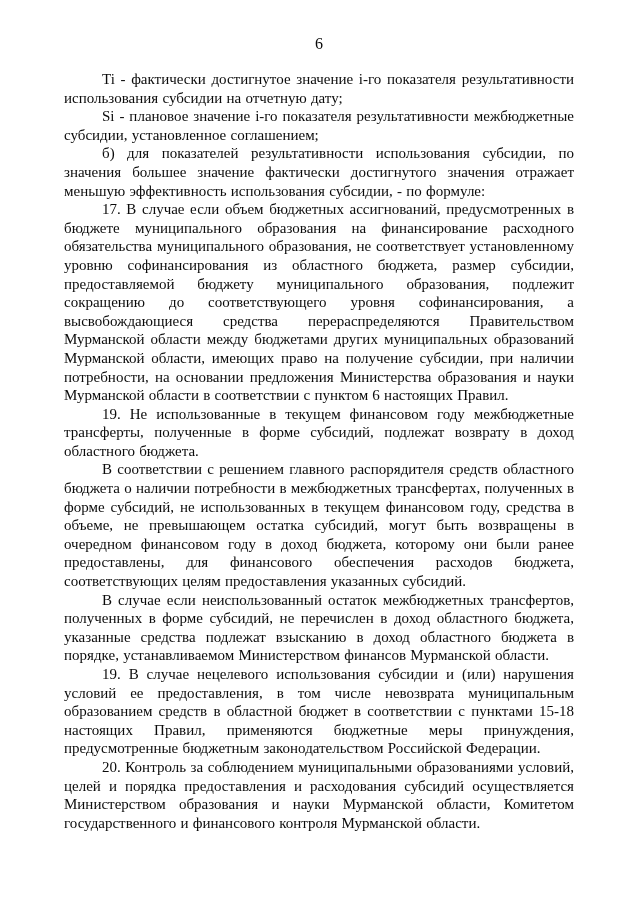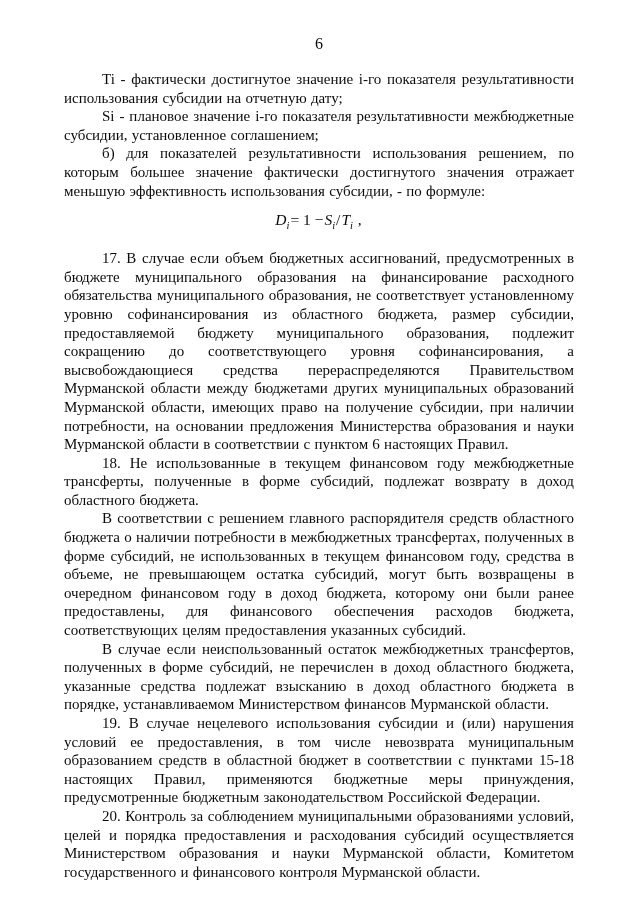--- a/index.html
+++ b/index.html
@@ -59,27 +59,26 @@
 <body>
 
 <div class="page">
 
   <div class="page-number">6</div>
 
   <p class="para">Ti - фактически достигнутое значение i-го показателя результативности использования субсидии на отчетную дату;</p>
 
   <p class="para">Si - плановое значение i-го показателя результативности межбюджетные субсидии, установленное соглашением;</p>
 
-  <p class="para">б) для показателей результативности использования решением, по которым большее значение фактически достигнутого значения отражает меньшую эффективность использования субсидии, - по формуле:</p>
+  <p class="para">б) для показателей результативности использования субсидии, по значения большее значение фактически достигнутого значения отражает меньшую эффективность использования субсидии, - по формуле:</p>
 
-  <div class="formula"><span class="fv">D</span><sub class="fs">i</sub><span class="fm">= 1 −</span><span class="fv">S</span><sub class="fs">i</sub><span class="fm">/</span><span class="fv">T</span><sub class="fs">i</sub><span class="fm"> ,</span></div>
 
   <p class="para">17. В случае если объем бюджетных ассигнований, предусмотренных в бюджете муниципального образования на финансирование расходного обязательства муниципального образования, не соответствует установленному уровню софинансирования из областного бюджета, размер субсидии, предоставляемой бюджету муниципального образования, подлежит сокращению до соответствующего уровня софинансирования, а высвобождающиеся средства перераспределяются Правительством Мурманской области между бюджетами других муниципальных образований Мурманской области, имеющих право на получение субсидии, при наличии потребности, на основании предложения Министерства образования и науки Мурманской области в соответствии с пунктом 6 настоящих Правил.</p>
 
-  <p class="para">18. Не использованные в текущем финансовом году межбюджетные трансферты, полученные в форме субсидий, подлежат возврату в доход областного бюджета.</p>
+  <p class="para">19. Не использованные в текущем финансовом году межбюджетные трансферты, полученные в форме субсидий, подлежат возврату в доход областного бюджета.</p>
 
   <p class="para">В соответствии с решением главного распорядителя средств областного бюджета о наличии потребности в межбюджетных трансфертах, полученных в форме субсидий, не использованных в текущем финансовом году, средства в объеме, не превышающем остатка субсидий, могут быть возвращены в очередном финансовом году в доход бюджета, которому они были ранее предоставлены, для финансового обеспечения расходов бюджета, соответствующих целям предоставления указанных субсидий.</p>
 
   <p class="para">В случае если неиспользованный остаток межбюджетных трансфертов, полученных в форме субсидий, не перечислен в доход областного бюджета, указанные средства подлежат взысканию в доход областного бюджета в порядке, устанавливаемом Министерством финансов Мурманской области.</p>
 
   <p class="para">19. В случае нецелевого использования субсидии и (или) нарушения условий ее предоставления, в том числе невозврата муниципальным образованием средств в областной бюджет в соответствии с пунктами 15-18 настоящих Правил, применяются бюджетные меры принуждения, предусмотренные бюджетным законодательством Российской Федерации.</p>
 
   <p class="para">20. Контроль за соблюдением муниципальными образованиями условий, целей и порядка предоставления и расходования субсидий осуществляется Министерством образования и науки Мурманской области, Комитетом государственного и финансового контроля Мурманской области.</p>
 
 </div>

